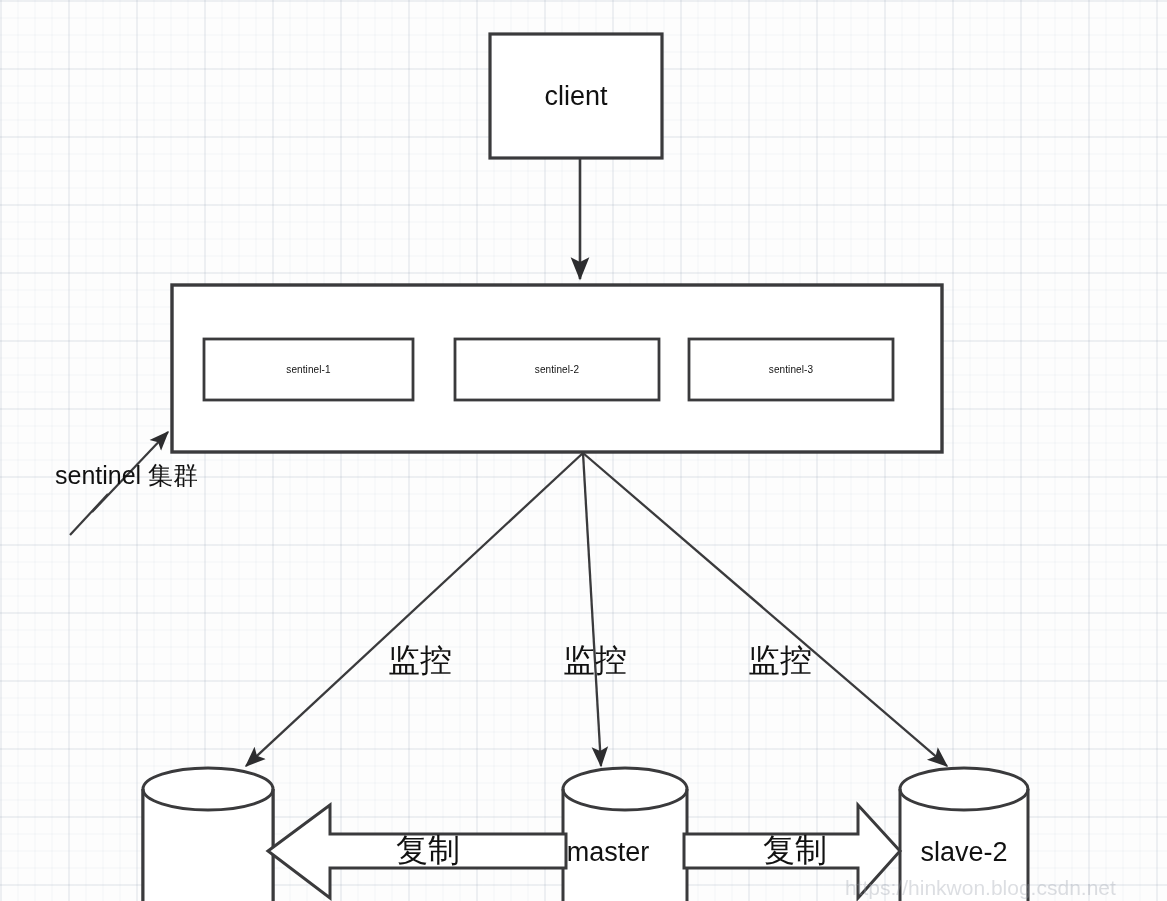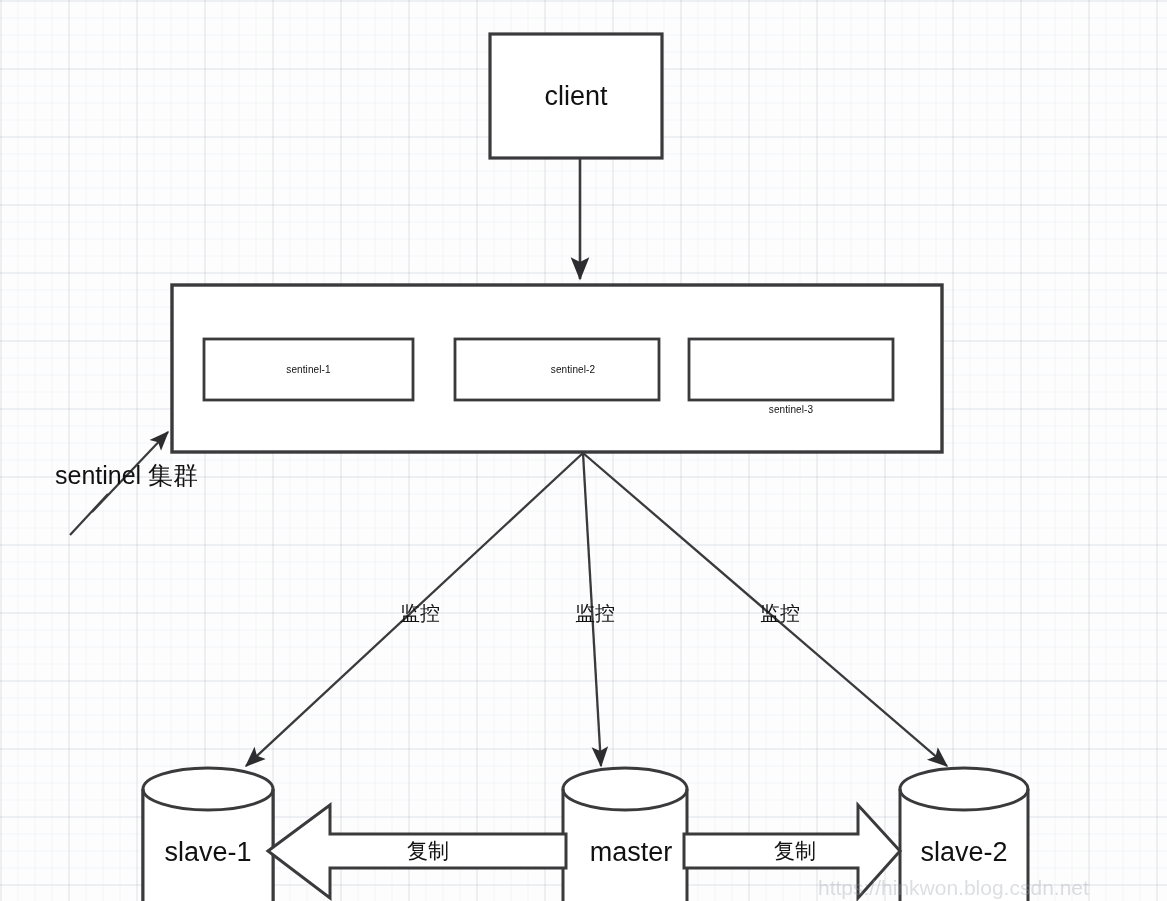--- a/index.html
+++ b/index.html
@@ -48,59 +48,61 @@
   .lbl-client {
     left: 490px; top: 34px; width: 172px; height: 124px;
     font-size: 27px;
   }
   .lbl-sentinel {
     height: 61px;
     font-size: 10px;
     letter-spacing: 0.1px;
   }
   .lbl-s1 { left: 204px; top: 339px; width: 209px; }
-  .lbl-s2 { left: 455px; top: 339px; width: 204px; padding-left: 16px; }
-  .lbl-s3 { left: 689px; top: 339px; width: 204px; margin-top: 40px; }
+  .lbl-s2 { left: 455px; top: 339px; width: 204px; }
+  .lbl-s3 { left: 689px; top: 339px; width: 204px; }
   .lbl-cluster {
     left: 36px; top: 458px; width: 200px; height: 34px;
     font-size: 25px;
     justify-content: flex-start;
     margin-left: 19px;
   }
   .lbl-monitor {
-    font-size: 20px;
+    font-size: 32px;
     height: 34px;
     width: 90px;
+    margin-top: 48px;
   }
   .lbl-mon1 { left: 375px; top: 596px; }
   .lbl-mon2 { left: 550px; top: 596px; }
   .lbl-mon3 { left: 735px; top: 596px; }
   .lbl-db {
     font-size: 27px;
     height: 36px;
   }
   .lbl-slave1 { left: 143px; top: 834px; width: 130px; }
-  .lbl-master { left: 569px; top: 834px; width: 124px; }
+  .lbl-master { left: 546px; top: 834px; width: 124px; }
   .lbl-slave2 { left: 900px; top: 834px; width: 128px; }
   .lbl-repl {
-    font-size: 21px;
+    font-size: 32px;
     height: 34px;
     width: 100px;
     background: transparent;
   }
   .lbl-repl1 { left: 378px; top: 834px; }
   .lbl-repl2 { left: 745px; top: 834px; }
   .watermark {
     position: absolute;
     left: 818px;
     top: 876px;
     font-size: 21px;
     color: rgba(150,155,168,0.33);
     white-space: nowrap;
     pointer-events: none;
+    padding-left: 27px;
   }
 </style>
 </head>
 <body>
 
 <div id="canvas">
 
   <svg class="diagram-svg" viewBox="0 0 1167 901">
     <defs>
       <marker id="arrow-thin" markerWidth="11" markerHeight="11" refX="8.4" refY="4" orient="auto" markerUnits="strokeWidth">
@@ -154,21 +156,20 @@
   <div class="node-label lbl-sentinel lbl-s1">sentinel-1</div>
   <div class="node-label lbl-sentinel lbl-s2">sentinel-2</div>
   <div class="node-label lbl-sentinel lbl-s3">sentinel-3</div>
 
   <div class="node-label lbl-cluster">sentinel 集群</div>
 
   <div class="node-label lbl-monitor lbl-mon1">监控</div>
   <div class="node-label lbl-monitor lbl-mon2">监控</div>
   <div class="node-label lbl-monitor lbl-mon3">监控</div>
 
-  <div class="node-label lbl-db lbl-slave1">slave-1</div>
   <div class="node-label lbl-db lbl-master">master</div>
   <div class="node-label lbl-db lbl-slave2">slave-2</div>
 
   <div class="node-label lbl-repl lbl-repl1">复制</div>
   <div class="node-label lbl-repl lbl-repl2">复制</div>
 
   <div class="watermark">https://hinkwon.blog.csdn.net</div>
 
 </div>
 

